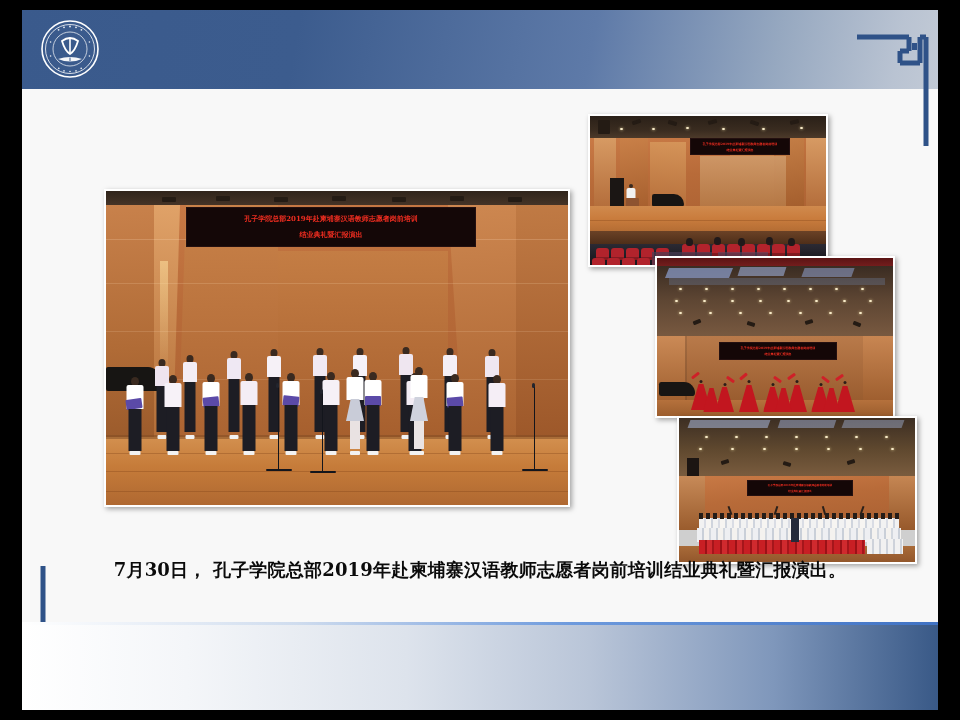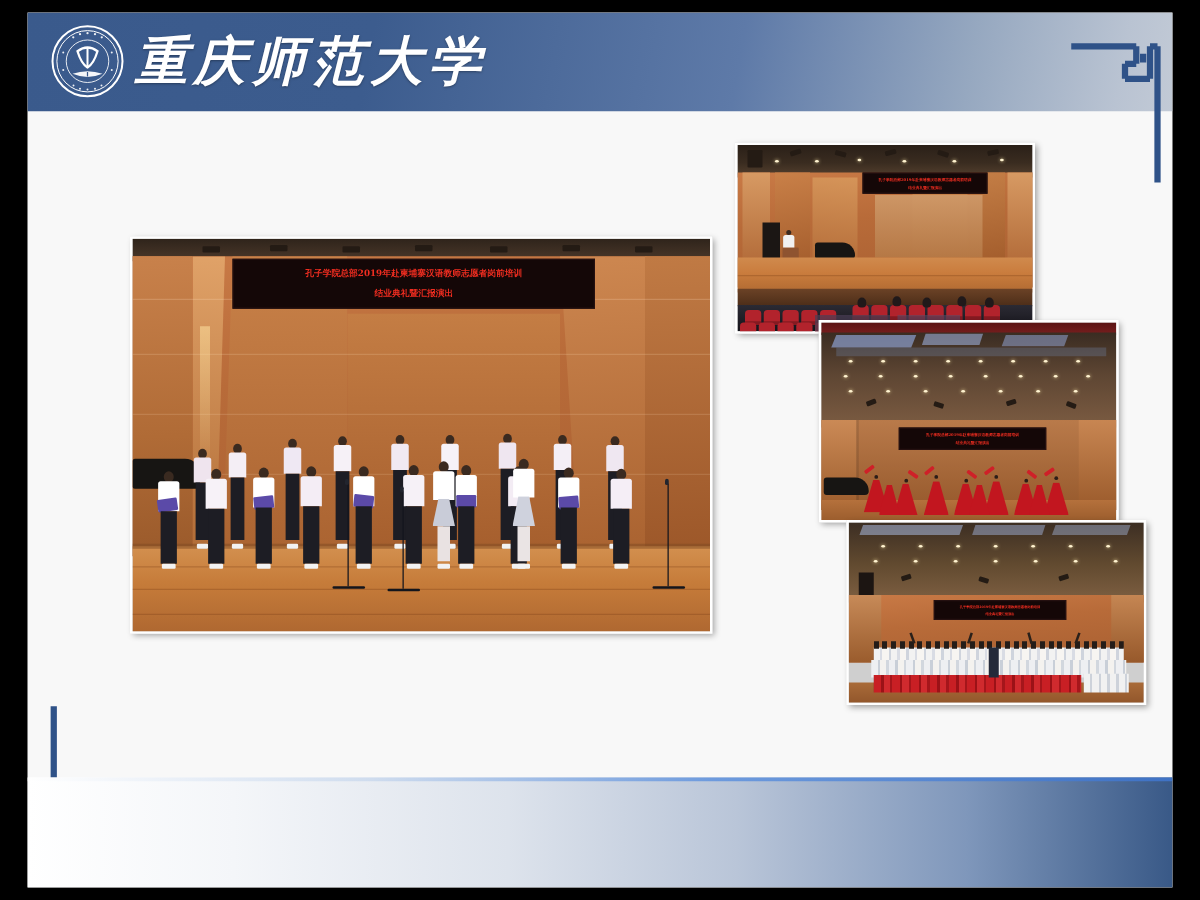--- a/index.html
+++ b/index.html
@@ -193,21 +193,20 @@
             <circle cx="18.8" cy="49.4" r="0.8"></circle>
           <circle cx="41.2" cy="49.4" r="0.8"></circle>
           <circle cx="10.6" cy="37" r="0.8"></circle>
             <circle cx="49.4" cy="37" r="0.8"></circle>
           <circle cx="10.6" cy="23" r="0.8"></circle>
             <circle cx="49.4" cy="23" r="0.8"></circle>
         </g>
       </svg>
     </div>
 
-    <div id="header-title">重庆师范大学</div>
   </div>
 
   <div id="corner-top-right" class="corner-orn">
     <svg width="78" height="118" viewBox="0 0 78 118">
       <g fill="none" stroke="#2f5288" stroke-width="5">
         <path d="M3 6 H55"></path>
         <path d="M55 6 V20"></path>
         <path d="M55 20 H46"></path>
         <path d="M46 20 V32"></path>
         <path d="M46 32 H66"></path>
@@ -650,15 +649,16 @@
         <div style="position:absolute;left:144px;top:88px;width:2px;height:9px;background:#2a201a;transform:rotate(-16deg);"></div>
         <div style="position:absolute;left:182px;top:88px;width:2px;height:9px;background:#2a201a;transform:rotate(20deg);"></div>
 
         <div style="position:absolute;left:112px;top:100px;width:8px;height:24px;background:#242a3a;"></div>
       </div>
     </div>
   </div>
 
   <div id="caption-bar">
     <div id="caption-gradient"></div>
+    <div id="caption-text">7月30日， 孔子学院总部2019年赴柬埔寨汉语教师志愿者岗前培训结业典礼暨汇报演出。</div>
   </div>
 
 </div>
 
 </body></html>

